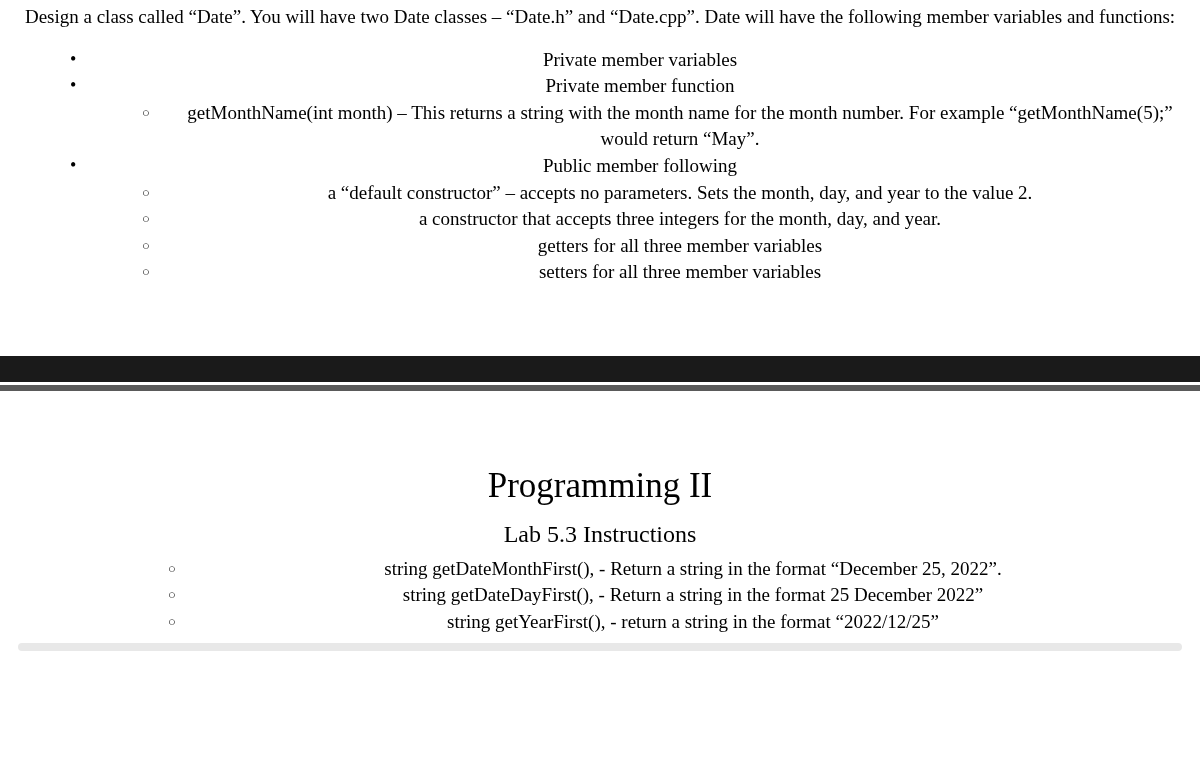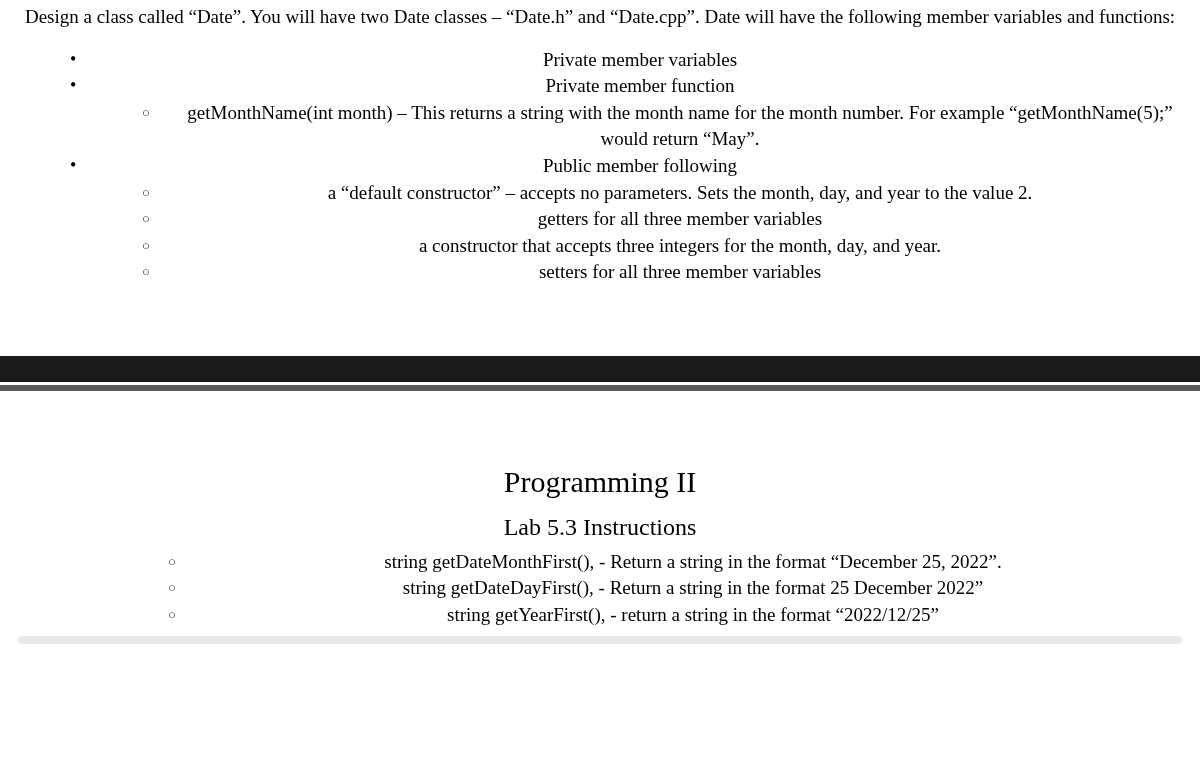--- a/index.html
+++ b/index.html
@@ -58,21 +58,21 @@
     .divider-gray {
       height: 6px;
       background: #5a5a5a;
       margin-top: 3px;
     }
     .page2-header {
       text-align: center;
       margin-top: 70px;
     }
     .page2-header h1 {
-      font-size: 30px;
+      font-size: 35px;
       font-weight: normal;
       margin-bottom: 8px;
     }
     .page2-header h2 {
       font-size: 24px;
       font-weight: normal;
     }
     .list-bottom {
       list-style: none;
       padding: 4px 12px 0 118px;
@@ -107,22 +107,22 @@
   <li>
     <span>Private member function</span>
     <ul class="list-sub">
       <li>getMonthName(int month) – This returns a string with the month name for the month number. For example “getMonthName(5);” would return “May”.</li>
     </ul>
   </li>
   <li>
     <span>Public member following</span>
     <ul class="list-sub">
       <li>a “default constructor” – accepts no parameters. Sets the month, day, and year to the value 2.</li>
+      <li>a constructor that accepts three integers for the month, day, and year.</li>
       <li>getters for all three member variables</li>
-      <li>a constructor that accepts three integers for the month, day, and year.</li>
       <li>setters for all three member variables</li>
     </ul>
   </li>
 </ul>
 
 <div class="divider-dark"></div>
 <div class="divider-gray"></div>
 
 <div class="page2-header">
   <h1>Programming II</h1>

